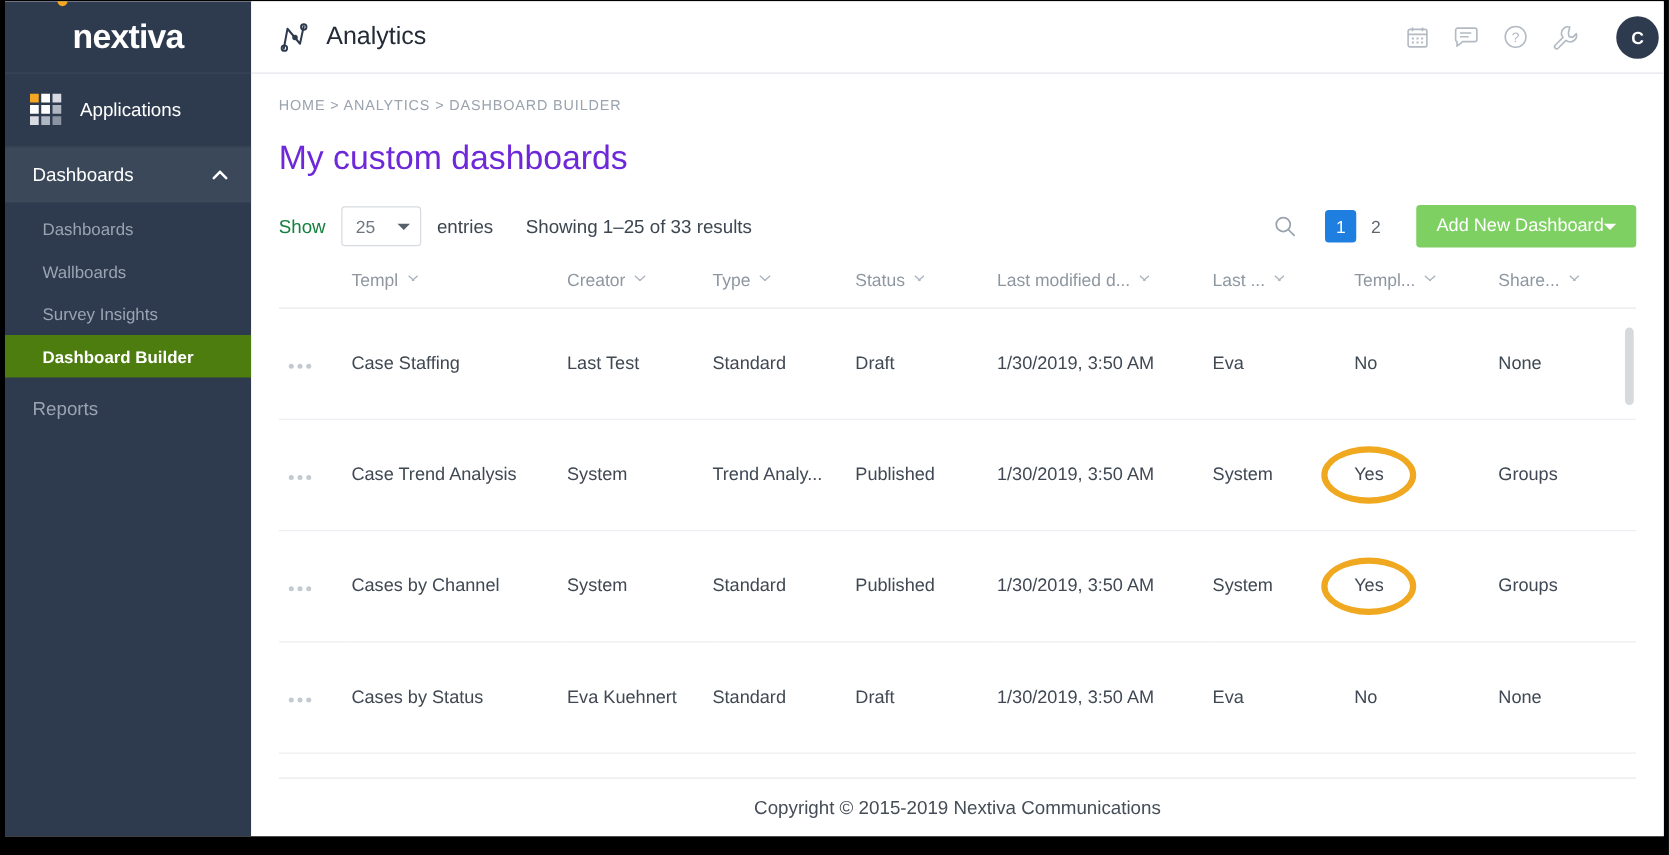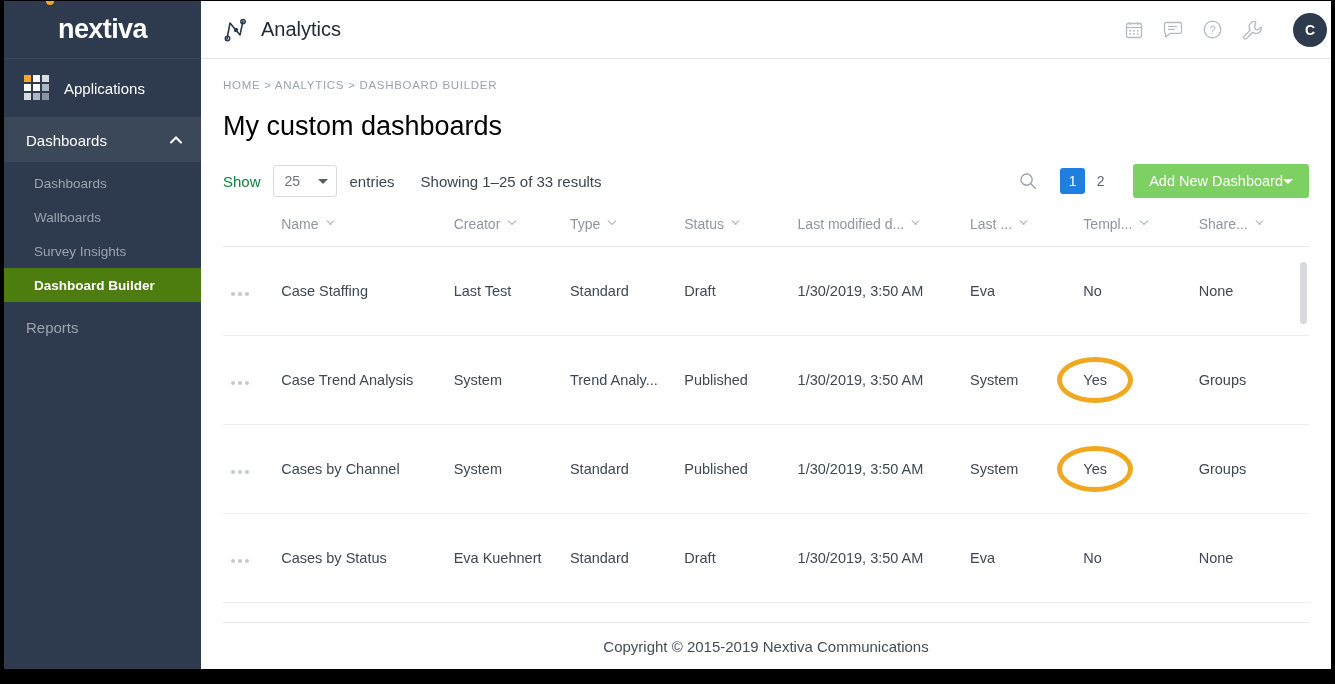--- a/index.html
+++ b/index.html
@@ -151,21 +151,21 @@
   }
   .breadcrumb {
     margin-top: 20px;
     font-size: 11.5px;
     letter-spacing: 0.7px;
     color: #9aa3ae;
   }
   .page-title {
     margin-top: 20px;
     font-size: 27px;
-    color: #000000;
+    color: #6d28d9;
     font-weight: normal;
   }
   .toolbar {
     margin-top: 22px;
     height: 34px;
     display: flex; align-items: center;
   }
   .show-label { font-size: 15px; color: #15803d; }
   .select-box {
     margin-left: 12px;
@@ -426,21 +426,21 @@
             <col style="width:113px">
             <col style="width:172px">
             <col style="width:113px">
             <col style="width:115px">
             <col style="width:110px">
           </colgroup>
           <thead>
             <tr>
               <th class="col-menu"></th>
               <th><span class="th-inner">
-                    <span>Name</span>
+                    <span>Templ</span>
                     <span class="sort-chev"></span>
                   </span></th>
               <th><span class="th-inner">
                     <span>Creator</span>
                     <span class="sort-chev"></span>
                   </span></th>
               <th><span class="th-inner">
                     <span>Type</span>
                     <span class="sort-chev"></span>
                   </span></th>

